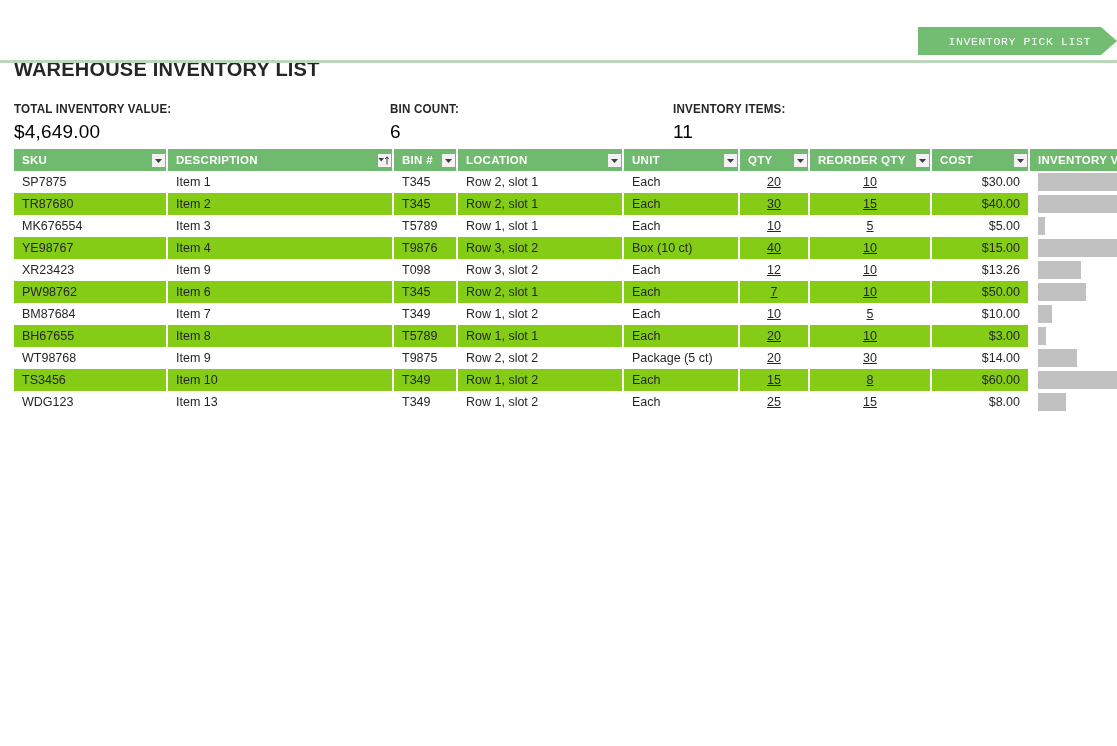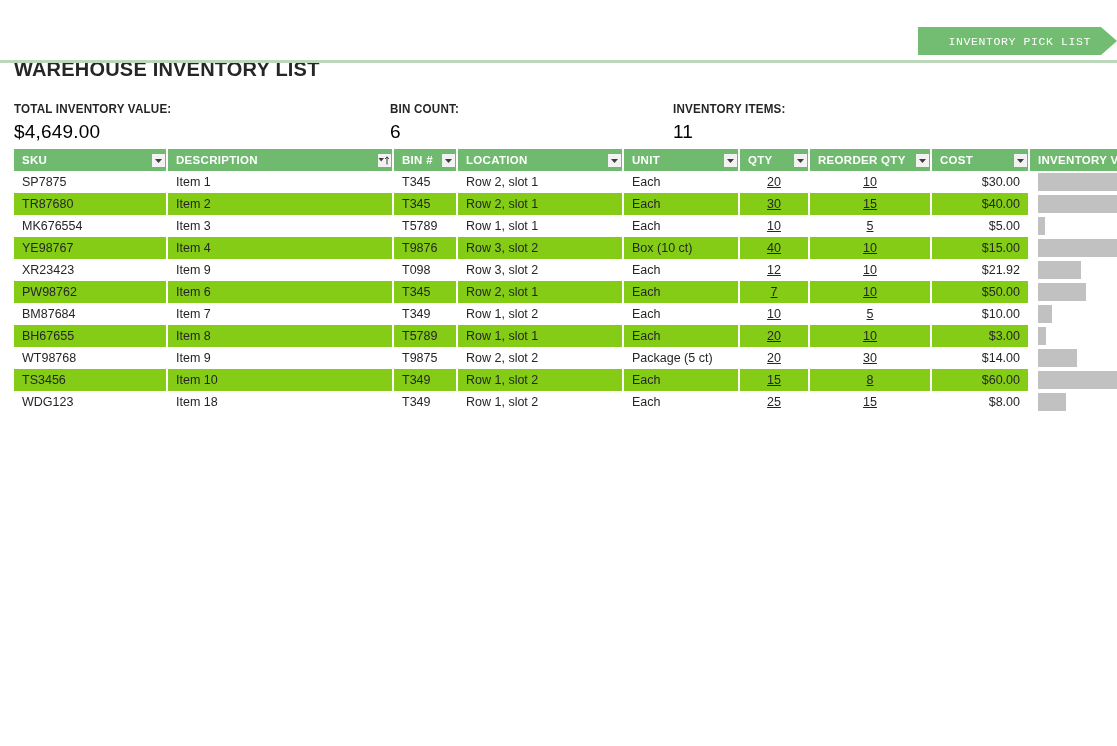--- a/index.html
+++ b/index.html
@@ -391,21 +391,21 @@
           </td>
         </tr>
         <tr>
           <td>XR23423</td>
           <td>Item 9</td>
           <td>T098</td>
           <td>Row 3, slot 2</td>
           <td>Each</td>
           <td class="num">12</td>
           <td class="num">10</td>
-          <td class="money">$21.92</td>
+          <td class="money">$13.26</td>
           <td class="databar" title="$312.00">
             <span class="bar" style="background: rgb(193, 193, 193); width: 26%;"></span>
           </td>
         </tr>
         <tr class="band">
           <td>PW98762</td>
           <td>Item 6</td>
           <td>T345</td>
           <td>Row 2, slot 1</td>
           <td>Each</td>
@@ -463,21 +463,21 @@
           <td>Each</td>
           <td class="num">15</td>
           <td class="num">8</td>
           <td class="money">$60.00</td>
           <td class="databar" title="$900.00">
             <span class="bar" style="background: rgb(193, 193, 193); width: 75%;"></span>
           </td>
         </tr>
         <tr>
           <td>WDG123</td>
-          <td>Item 18</td>
+          <td>Item 13</td>
           <td>T349</td>
           <td>Row 1, slot 2</td>
           <td>Each</td>
           <td class="num">25</td>
           <td class="num">15</td>
           <td class="money">$8.00</td>
           <td class="databar" title="$200.00">
             <span class="bar" style="background: rgb(193, 193, 193); width: 16.6667%;"></span>
           </td>
         </tr>

